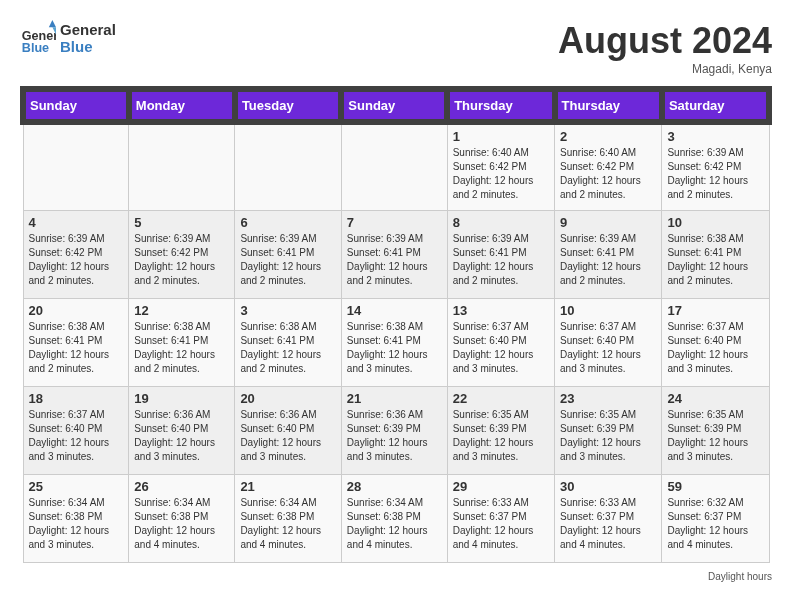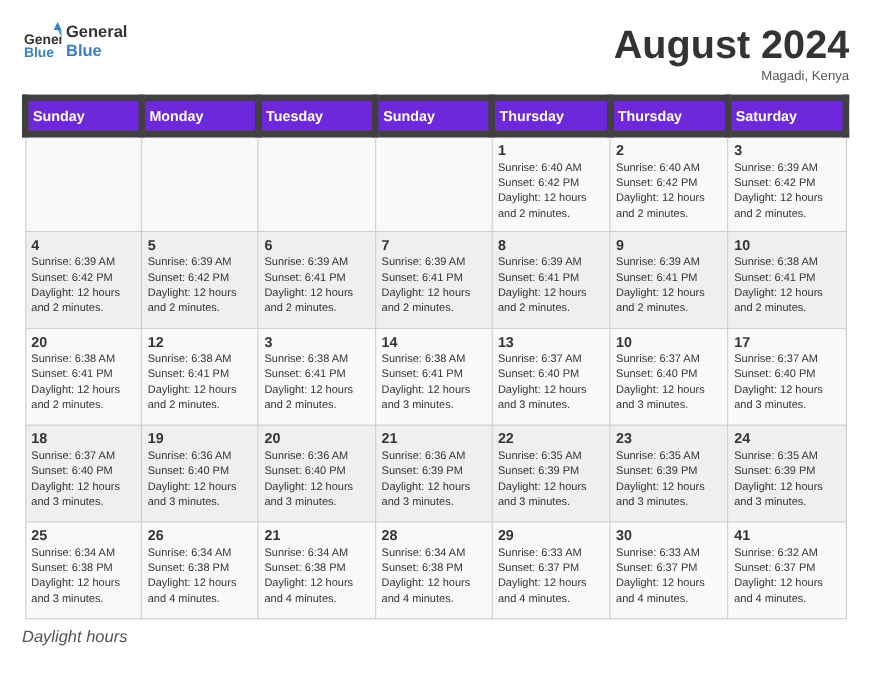--- a/index.html
+++ b/index.html
@@ -75,24 +75,23 @@
     .day-info {
       font-size: 10px;
       color: #333;
       line-height: 1.4;
     }
     .empty-cell {
       background-color: #f9f9f9;
     }
     .footer {
       margin-top: 8px;
-      font-size: 15px;
+      font-size: 10px;
       color: #555;
-      text-align: left;
-      font-style: italic;
+      text-align: right;
     }
   </style>
 </head>
 <body>
 
 <div class="header">
   <div class="logo">
     <svg class="logo-icon" viewBox="0 0 40 40">
       <text x="2" y="22" font-size="14" font-weight="bold" fill="#333">General</text>
       <text x="2" y="35" font-size="14" font-weight="bold" fill="#3a7fc1">Blue</text>
@@ -310,21 +309,21 @@
 Sunset: 6:37 PM
 Daylight: 12 hours and 4 minutes.</div>
         </td>
         <td>
           <span class="day-number">30</span>
           <div class="day-info" style="white-space: pre-line;">Sunrise: 6:33 AM
 Sunset: 6:37 PM
 Daylight: 12 hours and 4 minutes.</div>
         </td>
         <td>
-          <span class="day-number">41</span>
+          <span class="day-number">59</span>
           <div class="day-info" style="white-space: pre-line;">Sunrise: 6:32 AM
 Sunset: 6:37 PM
 Daylight: 12 hours and 4 minutes.</div>
         </td>
       </tr>
     </tbody>
 </table>
 
 <div class="footer">
   <span>Daylight hours</span>

